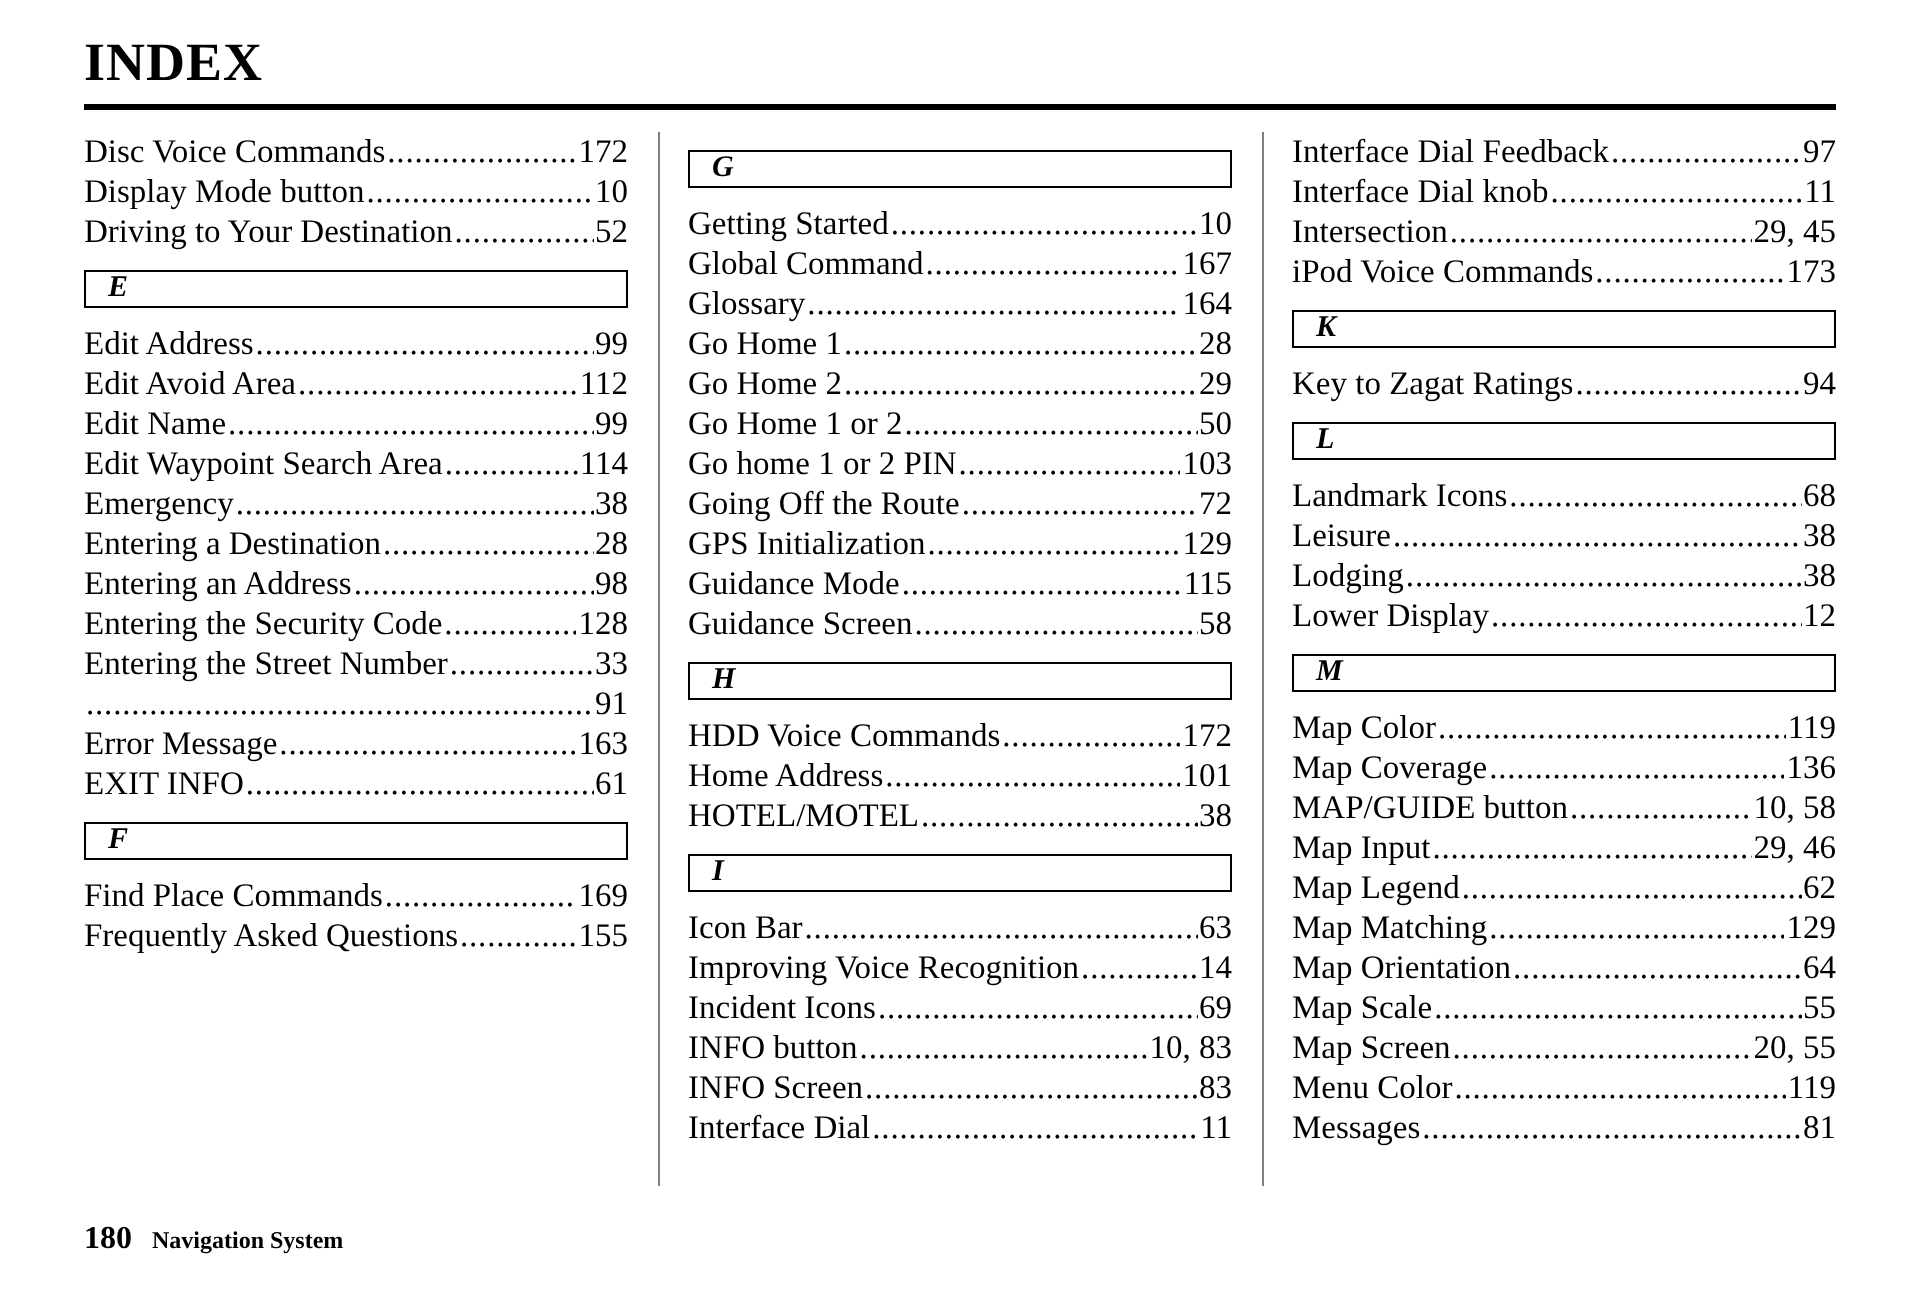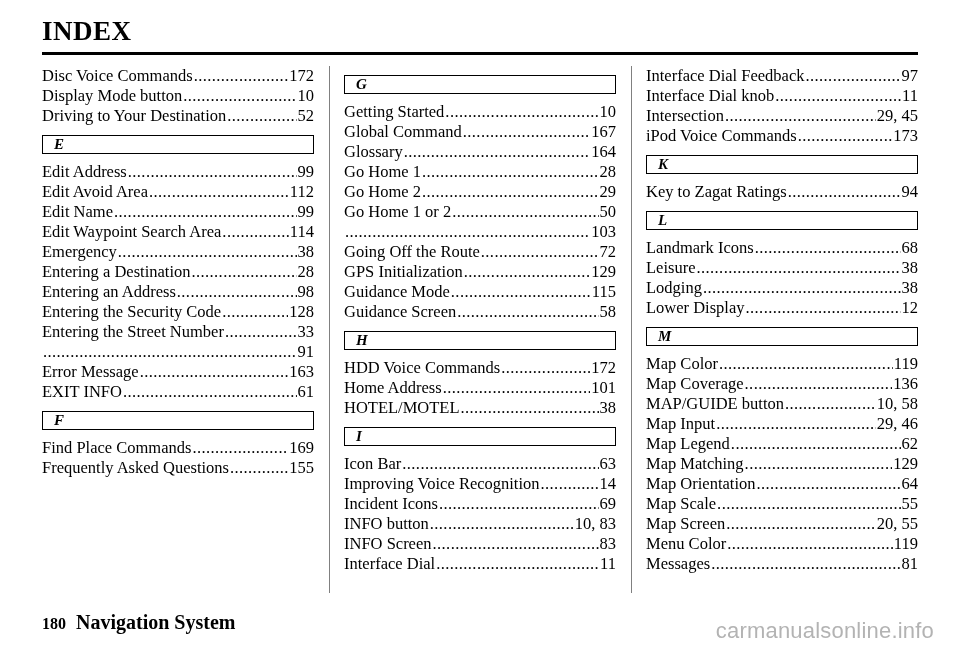--- a/index.html
+++ b/index.html
@@ -125,21 +125,21 @@
     font-size: 14px;
     font-weight: bold;
     line-height: 1;
   }
   .footer .page-num {
     font-size: 16px;
     font-weight: bold;
     margin-right: 10px;
   }
   .footer .section-name {
-    font-size: 20px;
+    font-size: 12px;
     font-weight: bold;
   }
 
   .watermark {
     position: absolute;
     right: 26px;
     top: 620px;
     font-family: "Liberation Sans", "DejaVu Sans", sans-serif;
     font-size: 22px;
     color: #b3b3b3;
@@ -280,20 +280,21 @@
           <span class="ename">Go Home 2</span>
           <span class="leader">..........................................................................................</span>
           <span class="epage">29</span>
         </div>
         <div class="entry">
           <span class="ename">Go Home 1 or 2</span>
           <span class="leader">..........................................................................................</span>
           <span class="epage">50</span>
         </div>
         <div class="entry">
+          <span class="ename">Go home 1 or 2 PIN</span>
           <span class="leader">..........................................................................................</span>
           <span class="epage">103</span>
         </div>
         <div class="entry">
           <span class="ename">Going Off the Route</span>
           <span class="leader">..........................................................................................</span>
           <span class="epage">72</span>
         </div>
         <div class="entry">
           <span class="ename">GPS Initialization</span>
@@ -475,15 +476,14 @@
           <span class="leader">..........................................................................................</span>
           <span class="epage">81</span>
         </div>
       </div>
     </div>
 
   <div class="footer">
     <span class="page-num">180</span><span class="section-name">Navigation System</span>
   </div>
 
-  <div class="watermark">carmanualsonline.info</div>
 
 </div>
 
 </body></html>

